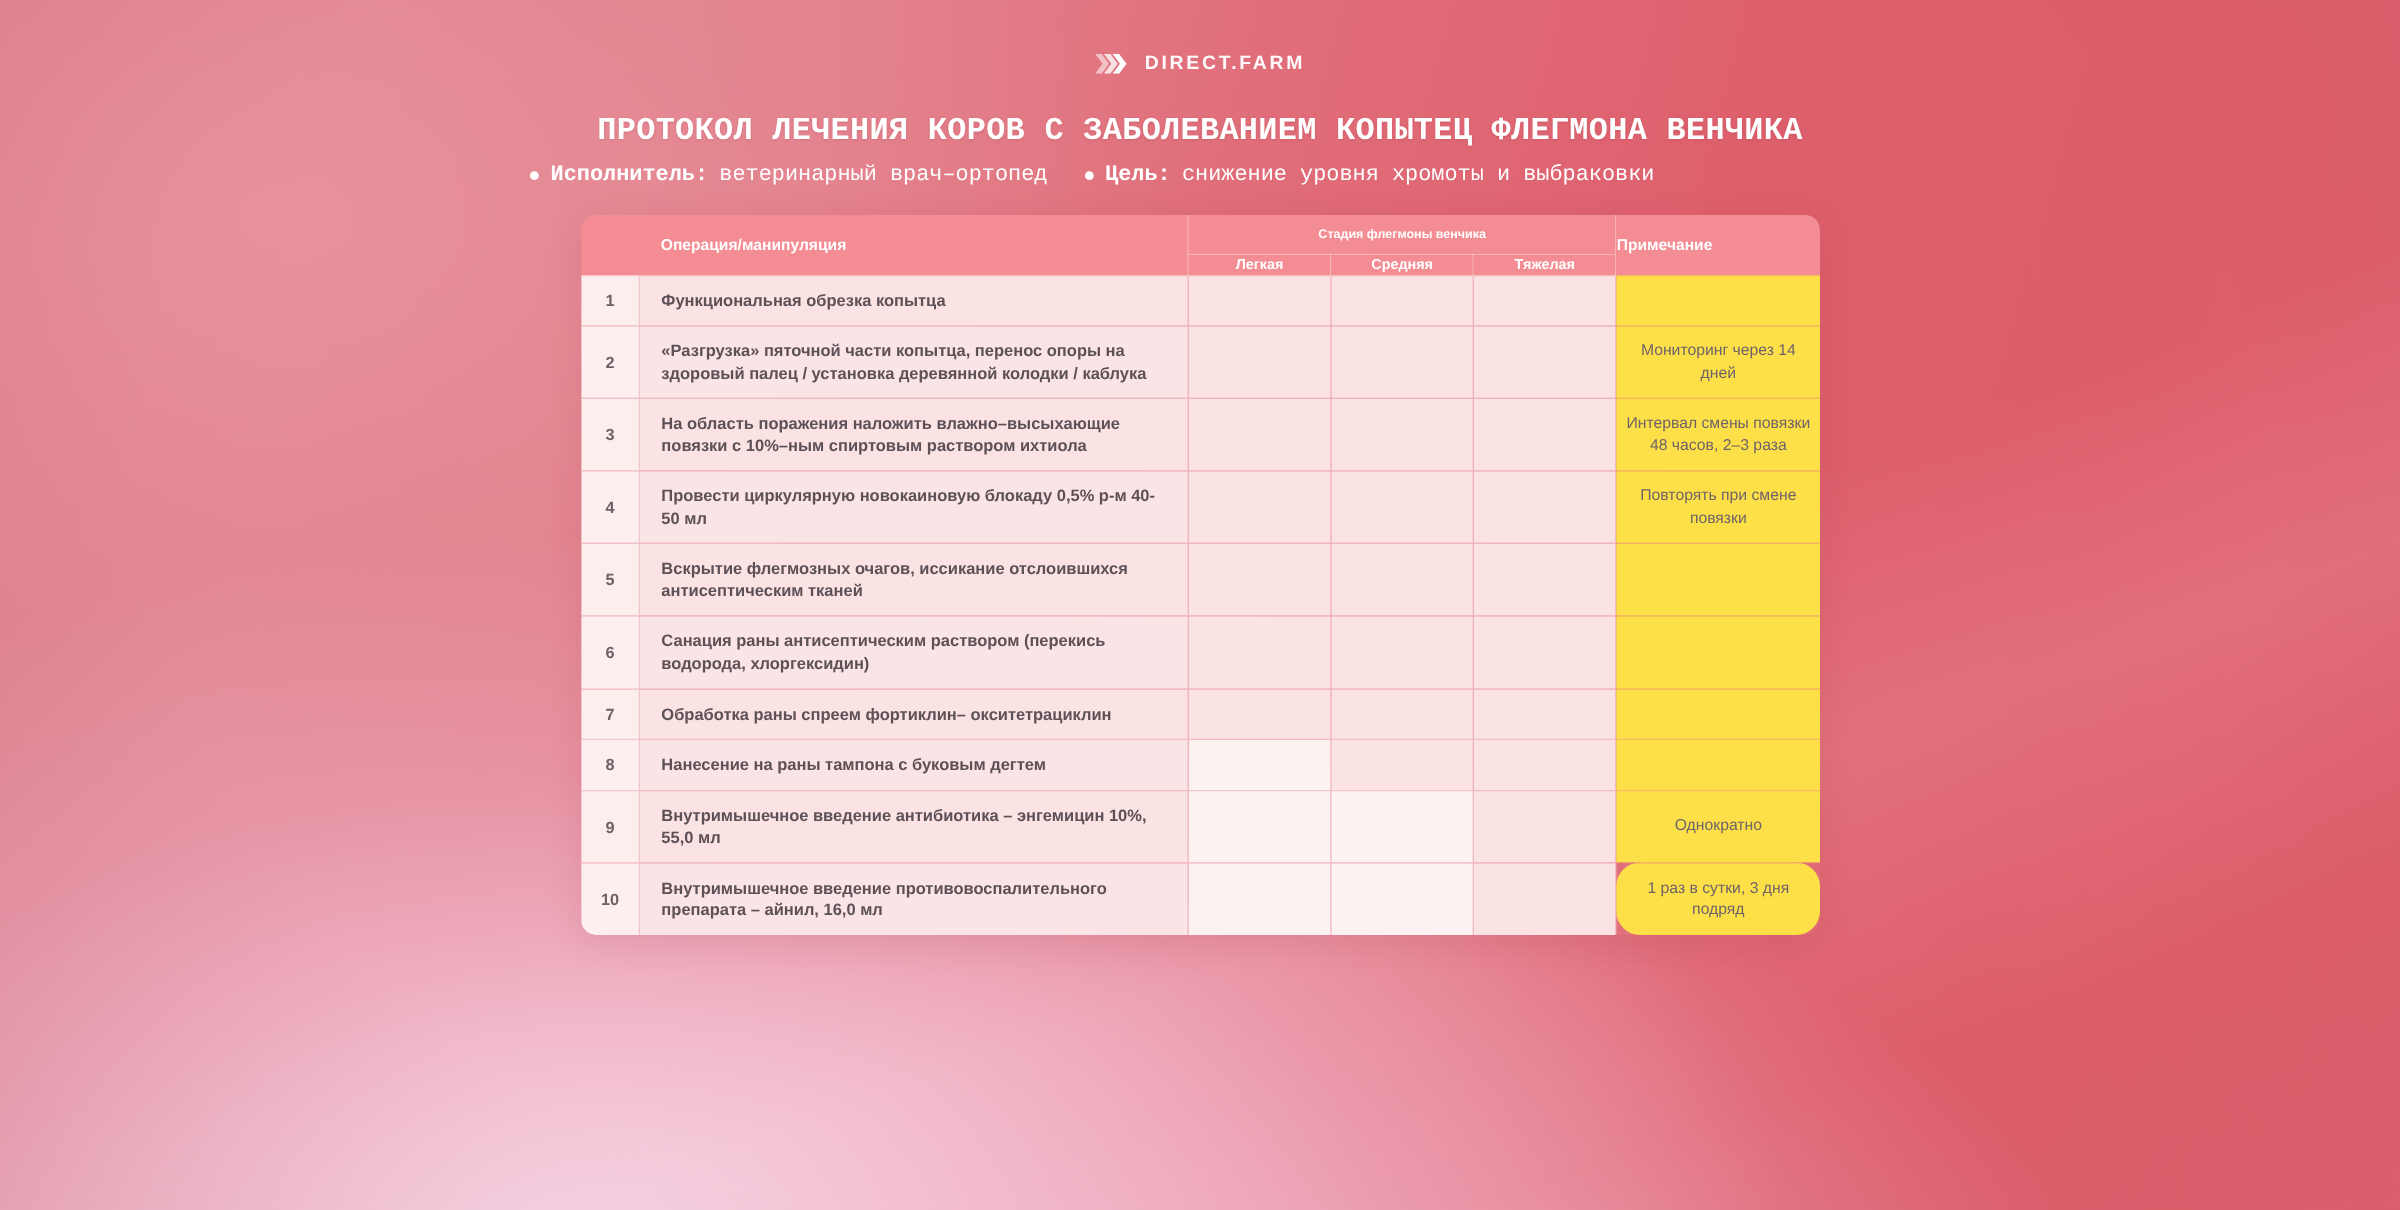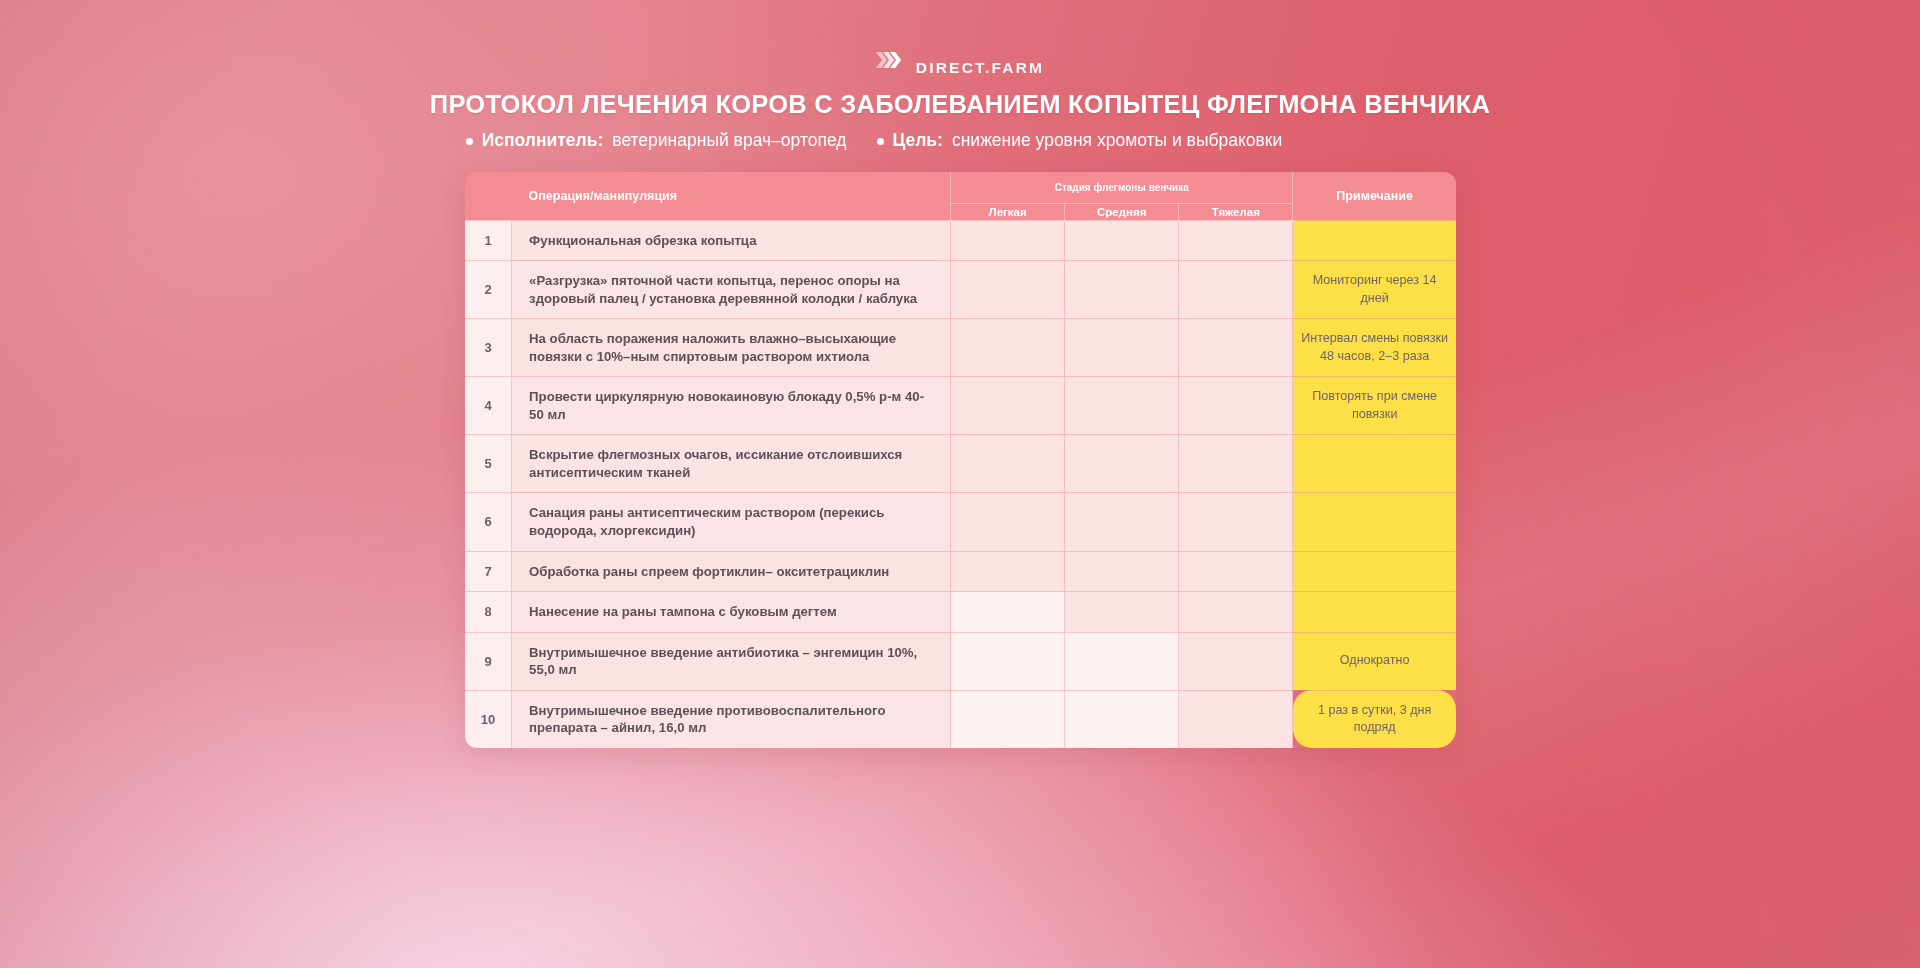--- a/index.html
+++ b/index.html
@@ -95,51 +95,50 @@
     gap: 0px;
   }
   .logo-chevrons svg { display: block; }
   .logo-text {
     color: #ffffff;
     font-size: 15.5px;
     font-weight: bold;
     letter-spacing: 2.2px;
     font-family: "Liberation Sans", sans-serif;
     opacity: .97;
-    margin-top: 17px;
   }
 
   
   .doc-title {
     position: absolute;
     top: 90px;
     left: 0;
     width: 1920px;
     text-align: center;
     color: #ffffff;
     font-size: 25.5px;
     font-weight: bold;
     letter-spacing: 0.25px;
     text-shadow: 0 1px 2px rgba(150,50,62,0.22);
-    font-family: Liberation Sans, sans-serif;
+    font-family: Liberation Mono, monospace;
   }
 
   
   .subtitle-row {
     position: absolute;
     top: 130px;
     left: 0;
     width: 1748px;
     display: flex;
     align-items: flex-start;
     justify-content: center;
     gap: 30px;
     color: #ffffff;
     font-size: 17.5px;
-    font-family: Liberation Sans, sans-serif;
+    font-family: Liberation Mono, monospace;
   }
   .sub-item { display: flex; align-items: center; gap: 9px; white-space: nowrap; }
   .sub-dot {
     width: 7px; height: 7px; border-radius: 50%;
     background: #ffffff; flex: none;
     margin-top: 1px;
   }
   .sub-label { font-weight: bold; }
   .sub-value { font-weight: normal; }
 
@@ -190,21 +189,21 @@
     height: 31px;
     font-size: 10px;
   }
   th.h-stage {
     text-align: center;
     height: 17px;
     border-left: 1px solid rgba(255,255,255,0.34);
     font-size: 11.5px;
   }
   th.h-note {
-    text-align: center;
+    text-align: left;
     border-left: 1px solid rgba(255,255,255,0.34);
     font-size: 12.5px;
   }
 
   
   tbody td {
     border-top: 1px solid rgba(226,130,140,0.38);
     border-left: 1px solid rgba(226,130,140,0.38);
     vertical-align: middle;
     color: #5e5258;

